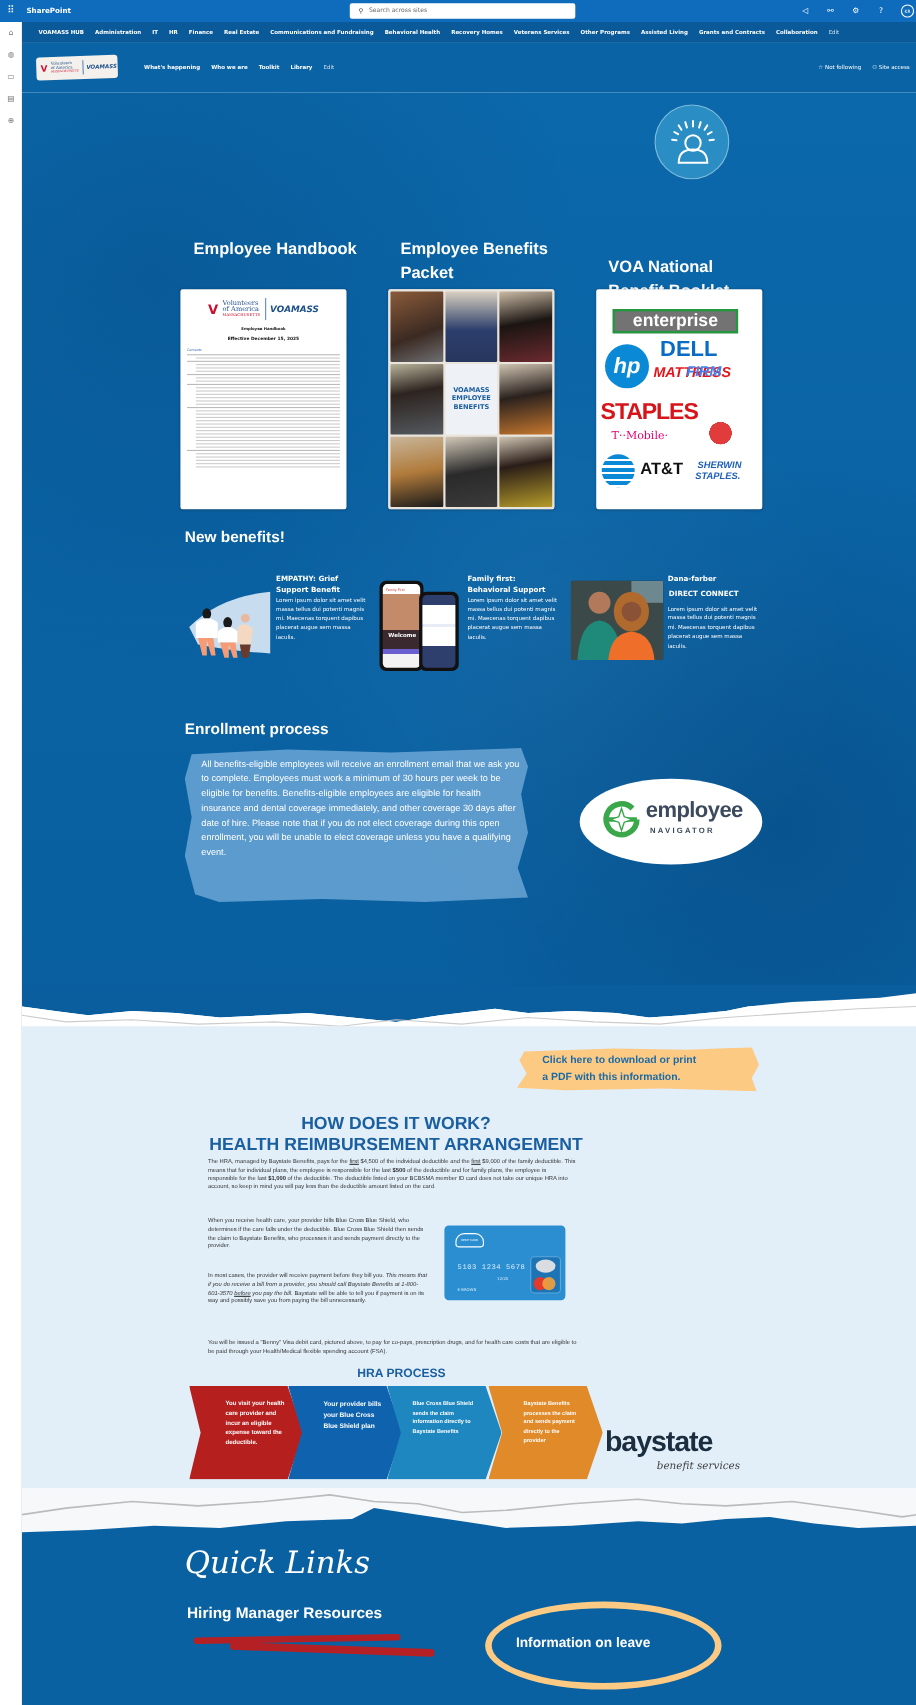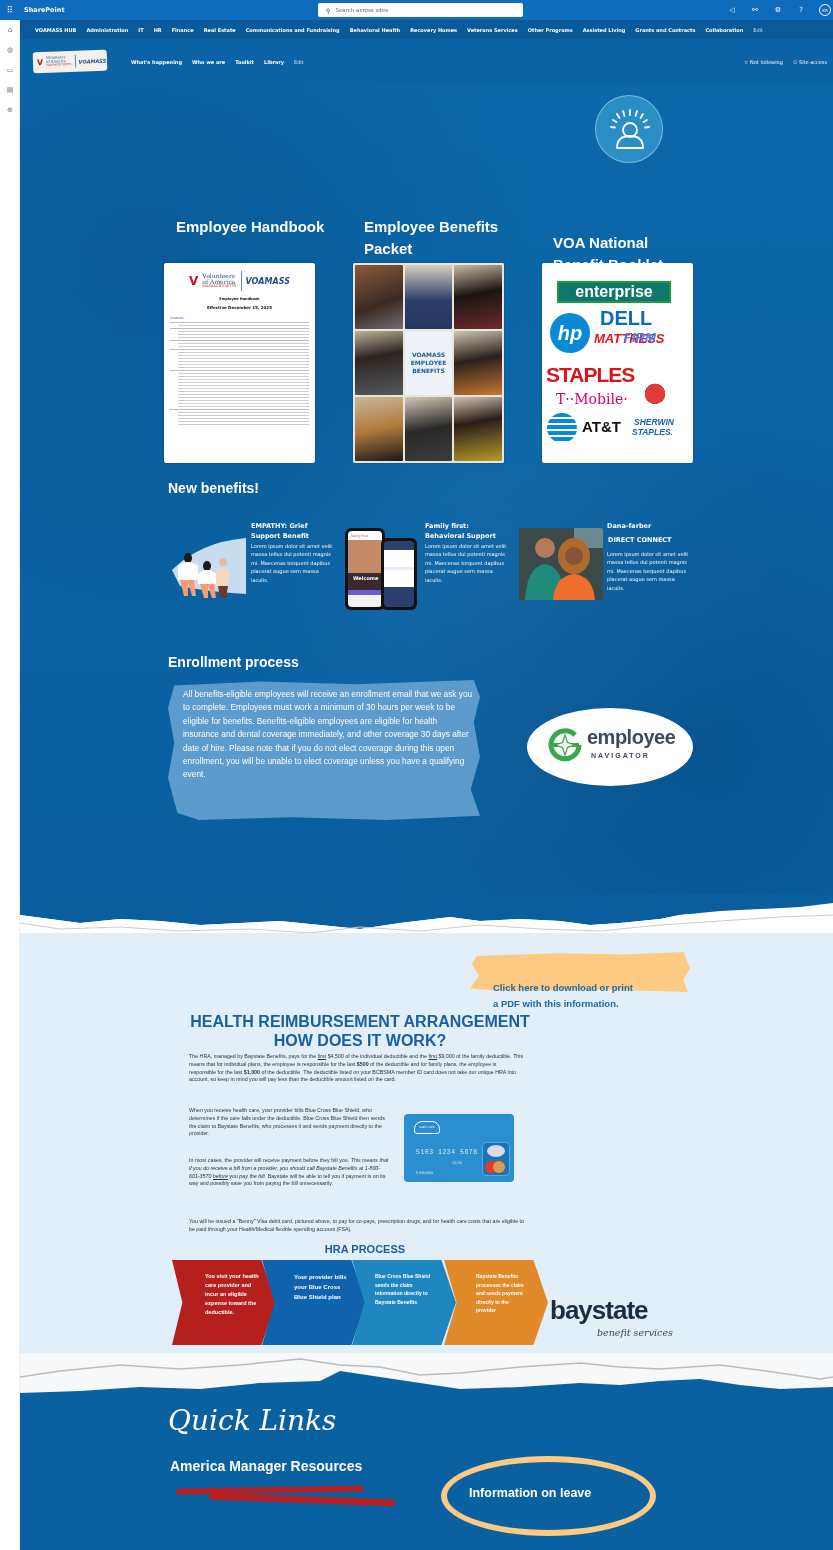--- a/index.html
+++ b/index.html
@@ -60,21 +60,21 @@
   .nb-p { position: absolute; color: #fff; font-size: 5px; line-height: 8.4px; width: 85px; }
   .enr-title { position: absolute; left: 148px; top: 570px; color: #fff; font-size: 14px; font-weight: bold; font-family: "Liberation Sans", sans-serif; }
   .enr-box { position: absolute; left: 148px; top: 596px; width: 312px; height: 140px; background: rgba(120,175,220,.75); clip-path: polygon(2% 4%, 30% 1%, 60% 3%, 98% 0%, 100% 12%, 98% 30%, 100% 55%, 97% 78%, 100% 97%, 70% 100%, 40% 98%, 10% 100%, 3% 95%, 0% 70%, 2% 45%, 0% 20%); }
   .enr-text { position: absolute; left: 163px; top: 604px; width: 290px; color: #fff; font-size: 8.3px; line-height: 13.4px; font-family: "Liberation Sans", sans-serif; }
   .en-logo { position: absolute; left: 507px; top: 624px; width: 166px; height: 78px; border-radius: 50%; background: #fff; }
   .en-logo .word { position: absolute; left: 60px; top: 18px; color: #3b4a5c; font-size: 20px; font-weight: bold; font-family: "Liberation Sans", sans-serif; letter-spacing: -.5px; }
   .en-logo .nav { position: absolute; left: 64px; top: 44px; color: #3b4a5c; font-size: 7px; font-weight: bold; letter-spacing: 2px; font-family: "Liberation Sans", sans-serif; }
   .torn1 { position: absolute; left: 20px; top: 895px; width: 813px; height: 40px; }
   .light { position: absolute; left: 20px; top: 933px; width: 813px; height: 420px; background: #e2eef8; }
   .pdf-link { position: absolute; left: 470px; top: 952px; width: 220px; height: 40px; background: #fcca83; clip-path: polygon(3% 10%, 40% 3%, 70% 6%, 97% 0%, 100% 40%, 97% 70%, 99% 100%, 60% 94%, 20% 98%, 0% 92%, 4% 60%, 1% 30%); }
-  .pdf-text { position: absolute; left: 493px; top: 956px; color: #1a6aa8; font-size: 9.5px; font-weight: bold; line-height: 16px; font-family: "Liberation Sans", sans-serif; text-align: left; margin-top: 24px; }
+  .pdf-text { position: absolute; left: 493px; top: 956px; color: #1a6aa8; font-size: 9.5px; font-weight: bold; line-height: 16px; font-family: "Liberation Sans", sans-serif; text-align: left; }
   .hra-h1 { position: absolute; left: 170px; top: 1012px; width: 380px; text-align: center; color: #1a5fa0; font-size: 16px; font-weight: bold; line-height: 19px; font-family: "Liberation Sans", sans-serif; }
   .hra-p { position: absolute; color: #333; font-size: 5.3px; line-height: 7.8px; font-family: "Liberation Sans", sans-serif; }
   .hra-p u { text-decoration: underline; }
   .card { position: absolute; left: 404px; top: 1114px; width: 110px; height: 68px; background: #2b8ed0; border-radius: 4px; }
   .card .num { position: absolute; left: 12px; top: 35px; color: #d6ecfa; font-size: 6.5px; font-family: "Liberation Mono", monospace; letter-spacing: .5px; }
   .card .exp { position: absolute; left: 48px; top: 47px; color: #d6ecfa; font-size: 3.5px; }
   .card .nm { position: absolute; left: 12px; top: 57px; color: #d6ecfa; font-size: 3.5px; }
   .card .cloud { position: absolute; left: 10px; top: 7px; width: 26px; height: 13px; border: 1px solid #fff; border-radius: 8px 8px 3px 3px; display: flex; align-items: center; justify-content: center; }
   .card .cloud span { color: #fff; font-size: 2.5px; }
   .card .chip { position: absolute; left: 78px; top: 28px; width: 28px; height: 34px; border-radius: 4px; background: #1d74b5; border: 1px solid #5aa8dc; }
@@ -242,27 +242,27 @@
       <div style="background:linear-gradient(170deg,#cfc3b1,#2a211d 45%,#c5772f);"></div>
       <div style="background:linear-gradient(170deg,#c8b69a,#b07a3b 50%,#1a1a1a);"></div>
       <div style="background:linear-gradient(170deg,#d2c8b8,#2a2a2a 50%,#3b3b3b);"></div>
       <div style="background:linear-gradient(170deg,#cfc4b2,#2a1d18 40%,#b59b2a);"></div>
     </div>
   </div>
 
   <div class="doc-title" style="left:533px; top:132px;margin-top:16px;">VOA National Benefit Booklet</div>
   <div class="doc-card" style="left:522px; top:179px; width:151px; height:200px;">
     <div class="brands">
-      <div class="brand" style="left:15px; top:18px; width:114px; height:22px; background:#0f766e; border:2px solid #1e9a3c; color:#fff; font-size:16px; line-height:18px; text-align:center;">enterprise</div>
+      <div class="brand" style="left:15px; top:18px; width:114px; height:22px; background:#737373; border:2px solid #1e9a3c; color:#fff; font-size:16px; line-height:18px; text-align:center;">enterprise</div>
       <div class="brand" style="left:8px; top:50px; width:40px; height:40px; border-radius:50%; background:#0a8ad6; color:#fff; font-size:20px; font-style:italic; line-height:40px; text-align:center;">hp</div>
       <div class="brand" style="left:58px; top:44px; color:#0a6bc4; font-size:20px;">DELL</div>
       <div class="brand" style="left:52px; top:68px; color:#e4141b; font-size:13px; font-style:italic;">MATTRESS</div>
       <div class="brand" style="left:82px; top:67px; color:#3b82f6; font-size:13px; font-style:italic;">FIRM</div>
       <div class="brand" style="left:4px; top:100px; color:#d6141a; font-size:21px; letter-spacing:-1px;">STAPLES</div>
-      <div class="brand" style="left:14px; top:128px; color:#e20074; font-size:14px; font-weight:normal; font-family:'DejaVu Serif',serif;">T··Mobile·</div>
+      <div class="brand" style="left:14px; top:128px; color:#e20074; font-size:10px; font-weight:normal; font-family:'DejaVu Serif',serif;">T··Mobile·</div>
       <div style="position:absolute; left:102px; top:108px; width:22px; height:38px; background:radial-gradient(circle at 50% 60%, #e23b3b 40%, #fff 41%); border-radius:40% 40% 50% 50%;"></div>
       <div style="position:absolute; left:5px; top:150px; width:30px; height:30px; border-radius:50%; background:repeating-linear-gradient(180deg,#0a8ad6 0 4px,#fff 4px 6px);"></div>
       <div class="brand" style="left:40px; top:155px; color:#111; font-size:15px;">AT&amp;T</div>
       <div class="brand" style="left:92px; top:154px; color:#1d5fb8; font-size:8.5px; font-style:italic;">SHERWIN</div>
       <div class="brand" style="left:90px; top:164px; color:#1d5fb8; font-size:8.5px; font-style:italic;">STAPLES.</div>
     </div>
   </div>
 
   <div class="nb-title">New benefits!</div>
 
@@ -333,22 +333,22 @@
   <path d="M0 28 L40 34 L100 32 L160 36 L230 34 L290 38 L340 32 L400 36 L460 30 L520 34 L580 36 L640 30 L700 26 L760 22 L813 20" stroke="#ccc" stroke-width="1" fill="none"></path>
 </svg>
 
 <div class="light"></div>
 <div class="pdf-link"></div>
 <div class="pdf-text">
   <div>Click here to download or print</div>
   <div>a PDF with this information.</div>
 </div>
 <div class="hra-h1">
+  <div>HOW DOES IT WORK?</div>
   <div>HEALTH REIMBURSEMENT ARRANGEMENT</div>
-  <div>HOW DOES IT WORK?</div>
 </div>
 <div class="hra-p" style="left:189px; top:1053px; width:335px;">
   <span>The HRA, managed by Baystate Benefits, pays for the </span><u>first</u><span> $4,500 of the individual deductible and the </span><u>first</u><span> $9,000 of the family deductible. This means that for individual plans, the employee is responsible for the last </span><b>$500</b><span> of the deductible and for family plans, the employee is responsible for the last </span><b>$1,000</b><span> of the deductible. The deductible listed on your BCBSMA member ID card does not take our unique HRA into account, so keep in mind you will pay less than the deductible amount listed on the card.</span>
 </div>
 <div class="hra-p" style="left:189px; top:1107px; width:200px;">When you receive health care, your provider bills Blue Cross Blue Shield, who determines if the care falls under the deductible. Blue Cross Blue Shield then sends the claim to Baystate Benefits, who processes it and sends payment directly to the provider.</div>
 <div class="hra-p" style="left:189px; top:1157px; width:200px;">
   <span>In most cases, the provider will receive payment before they bill you. </span><i>This means that if you do receive a bill from a provider, you should call Baystate Benefits at 1-800-601-3570 </i><i><u>before</u></i><i> you pay the bill.</i><span> Baystate will be able to tell you if payment is on its way and possibly save you from paying the bill unnecessarily.</span>
 </div>
 <div class="hra-p" style="left:189px; top:1218px; width:340px;">You will be issued a "Benny" Visa debit card, pictured above, to pay for co-pays, prescription drugs, and for health care costs that are eligible to be paid through your Health/Medical flexible spending account (FSA).</div>
 
@@ -380,17 +380,17 @@
 <div class="baystate-sub">benefit services</div>
 
 <svg class="torn2" viewBox="0 0 813 50" preserveAspectRatio="none">
   <rect x="0" y="0" width="813" height="50" fill="#f6f8fa"></rect>
   <path d="M0 24 L40 18 L100 12 L160 16 L220 12 L280 6 L320 12 L360 14 L400 22 L440 20 L500 14 L560 10 L600 14 L640 16 L700 12 L760 20 L800 26 L813 24" stroke="#bbb" stroke-width="1.5" fill="none"></path>
   <path d="M0 40 L60 38 L120 34 L180 36 L240 30 L300 28 L320 18 L360 24 L400 30 L440 36 L500 34 L560 30 L600 32 L640 28 L680 26 L720 32 L760 36 L813 34 L813 50 L0 50 Z" fill="#0a61a2"></path>
 </svg>
 
 <div class="bottom"></div>
 <div class="ql-title">Quick Links</div>
-<div class="hmr">America Manager Resources</div>
+<div class="hmr">Hiring Manager Resources</div>
 <div class="red-stroke" style="left:176px; top:1487px; width:188px; transform:rotate(-1deg);"></div>
 <div class="red-stroke" style="left:209px; top:1496px; width:186px; height:7px; transform:rotate(2deg);"></div>
 <div class="leave-ring"></div>
 <div class="leave-text">Information on leave</div>
 
 </body></html>

